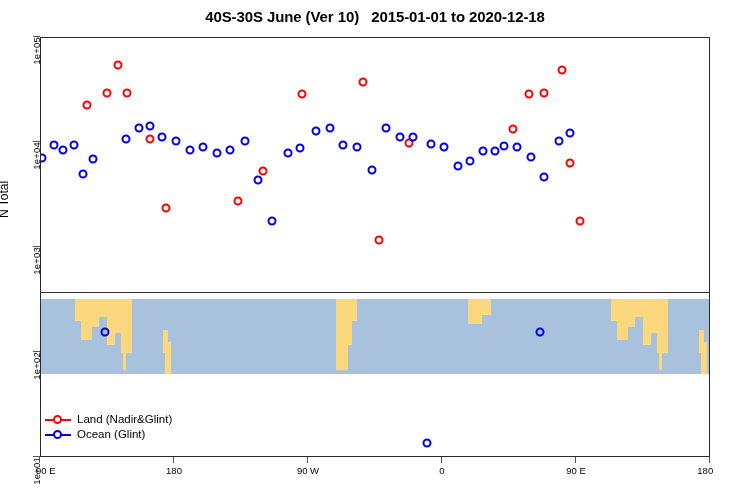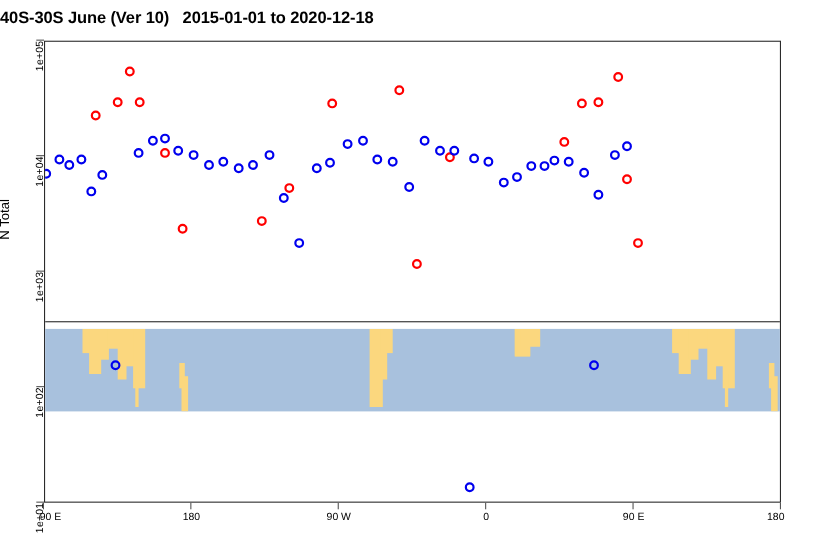--- a/index.html
+++ b/index.html
@@ -20,20 +20,21 @@
     height: 500px;
     background: #ffffff;
   }
 
   
   .chart-title {
     position: absolute;
     left: 0;
     top: 8px;
     width: 750px;
+    text-align: center;
     font-size: 15px;
     font-weight: bold;
     letter-spacing: -0.1px;
     white-space: pre;
   }
 
   
   #plot-frame {
     position: absolute;
     left: 40px;
@@ -345,15 +346,29 @@
         <div class="pt ocean" title="Ocean (Glint) 419°E, N=7400" style="left: 489.844px; top: 118.731px; border-color: rgb(0, 0, 238);"></div>
         <div class="pt ocean" title="Ocean (Glint) 425°E, N=160" style="left: 498.778px; top: 293.567px; border-color: rgb(0, 0, 238);"></div>
         <div class="pt ocean" title="Ocean (Glint) 428°E, N=4700" style="left: 503.244px; top: 139.43px; border-color: rgb(0, 0, 238);"></div>
         <div class="pt ocean" title="Ocean (Glint) 438°E, N=10500" style="left: 518.133px; top: 102.775px; border-color: rgb(0, 0, 238);"></div>
         <div class="pt ocean" title="Ocean (Glint) 445°E, N=12500" style="left: 528.556px; top: 94.8244px; border-color: rgb(0, 0, 238);"></div>
       </div>
   <div class="map-divider" style="top: 253.556px;"></div>
     </div>
 
   <div id="legend">
+    <div class="legend-row land">
+      <span class="legend-key">
+        <span class="lline"></span>
+          <span class="lmark"></span>
+      </span>
+      <span class="legend-label">Land (Nadir&amp;Glint)</span>
+    </div>
+    <div class="legend-row ocean">
+      <span class="legend-key">
+        <span class="lline"></span>
+          <span class="lmark"></span>
+      </span>
+      <span class="legend-label">Ocean (Glint)</span>
+    </div>
   </div>
 
 </div>
 
 </body></html>

